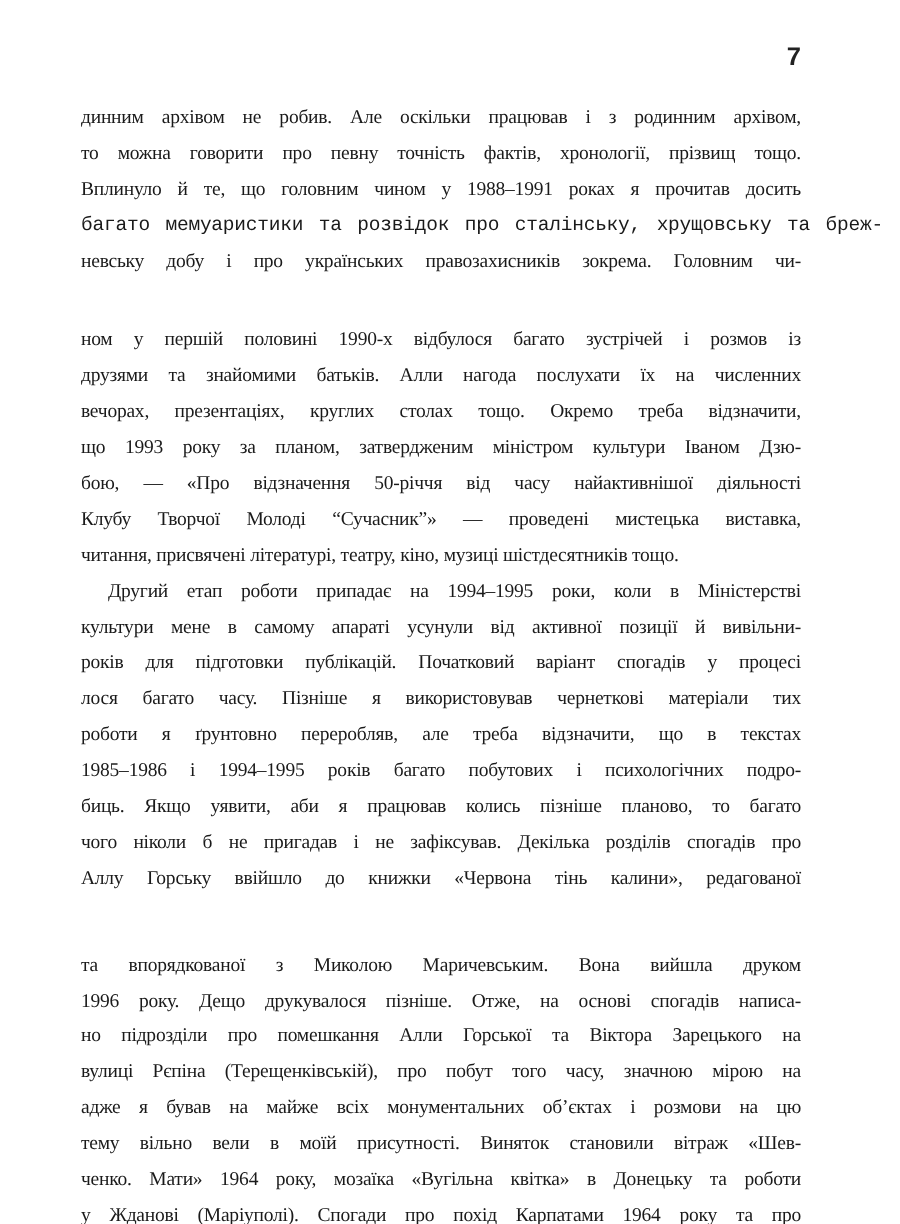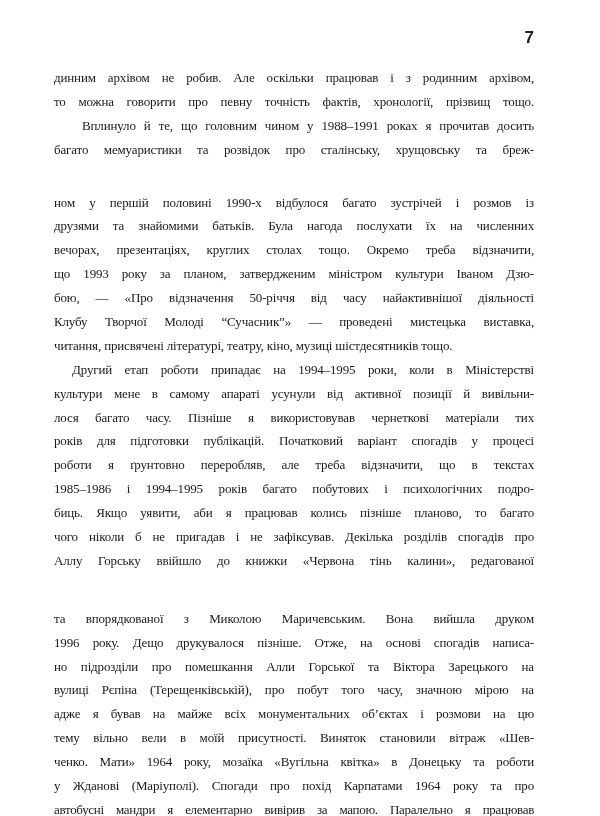--- a/index.html
+++ b/index.html
@@ -28,35 +28,36 @@
   </style>
 </head>
 <body>
 
 <div class="page">
   <div class="page-number">7</div>
   <div class="body-text" id="body">
       <div>
         <span class="line" style="display: block; word-spacing: 1px;">динним архівом не робив. Але оскільки працював і з родинним архівом,</span>
         <span class="line" style="display: block; word-spacing: 0.666667px;">то можна говорити про певну точність фактів, хронології, прізвищ тощо.</span>
-        <span class="line" style="display: block; word-spacing: 0.0909091px; margin-left: 28px;">Вплинуло й те, що головним чином у 1988–1991 роках я прочитав досить</span>
-        <span class="line" style="display: block; word-spacing: 2.75px;">багато мемуаристики та розвідок про сталінську, хрущовську та бреж-</span>
+        <span class="line" style="display: block; word-spacing: 0.0909091px;">Вплинуло й те, що головним чином у 1988–1991 роках я прочитав досить</span>
+        <span class="line" style="display: block; word-spacing: 2.75px; font-family: Liberation Mono, monospace;">багато мемуаристики та розвідок про сталінську, хрущовську та бреж-</span>
+        <span class="line" style="display: block; word-spacing: 1.875px;">невську добу і про українських правозахисників зокрема. Головним чи-</span>
         <span class="line" style="display: block; word-spacing: 3.5px; margin-top: 29px;">ном у першій половині 1990-х відбулося багато зустрічей і розмов із</span>
-        <span class="line" style="display: block; word-spacing: 2.33333px;">друзями та знайомими батьків. Була нагода послухати їх на численних</span>
+        <span class="line" style="display: block; word-spacing: 2.33333px;">друзями та знайомими батьків. Алли нагода послухати їх на численних</span>
         <span class="line" style="display: block; word-spacing: 2.71429px;">вечорах, презентаціях, круглих столах тощо. Окремо треба відзначити,</span>
         <span class="line" style="display: block; word-spacing: 1.11111px;">що 1993 року за планом, затвердженим міністром культури Іваном Дзю-</span>
         <span class="line" style="display: block; word-spacing: 3.375px;">бою, — «Про відзначення 50-річчя від часу найактивнішої діяльності</span>
         <span class="line" style="display: block; word-spacing: 3.57143px;">Клубу Творчої Молоді “Сучасник”» — проведені мистецька виставка,</span>
         <span class="line last">читання, присвячені літературі, театру, кіно, музиці шістдесятників тощо.</span>
       </div>
       <div>
         <span class="line indent" style="display: block; word-spacing: 0.888889px;">Другий етап роботи припадає на 1994–1995 роки, коли в Міністерстві</span>
         <span class="line" style="display: block; word-spacing: 0.5px;">культури мене в самому апараті усунули від активної позиції й вивільни-</span>
+        <span class="line" style="display: block; word-spacing: 1.625px;">років для підготовки публікацій. Початковий варіант спогадів у процесі</span>
         <span class="line" style="display: block; word-spacing: 3.875px;">лося багато часу. Пізніше я використовував чернеткові матеріали тих</span>
-        <span class="line" style="display: block; word-spacing: 1.625px;">років для підготовки публікацій. Початковий варіант спогадів у процесі</span>
         <span class="line" style="display: block; word-spacing: 4.88889px;">роботи я ґрунтовно переробляв, але треба відзначити, що в текстах</span>
         <span class="line" style="display: block; word-spacing: 2.75px;">1985–1986 і 1994–1995 років багато побутових і психологічних подро-</span>
         <span class="line" style="display: block; word-spacing: 2.4px;">биць. Якщо уявити, аби я працював колись пізніше планово, то багато</span>
         <span class="line" style="display: block; word-spacing: 0.545455px;">чого ніколи б не пригадав і не зафіксував. Декілька розділів спогадів про</span>
         <span class="line" style="display: block; word-spacing: 3px;">Аллу Горську ввійшло до книжки «Червона тінь калини», редагованої</span>
         <span class="line" style="display: block; word-spacing: 6.85714px; margin-top: 34px;">та впорядкованої з Миколою Маричевським. Вона вийшла друком</span>
         <span class="line" style="display: block; word-spacing: 1.22222px;">1996 року. Дещо друкувалося пізніше. Отже, на основі спогадів написа-</span>
         <span class="line" style="display: block; word-spacing: 1.88889px;">но підрозділи про помешкання Алли Горської та Віктора Зарецького на</span>
         <span class="line" style="display: block; word-spacing: 1px;">вулиці Рєпіна (Терещенківській), про побут того часу, значною мірою на</span>
         <span class="line" style="display: block; word-spacing: 2.09091px;">адже я бував на майже всіх монументальних об’єктах і розмови на цю</span>

